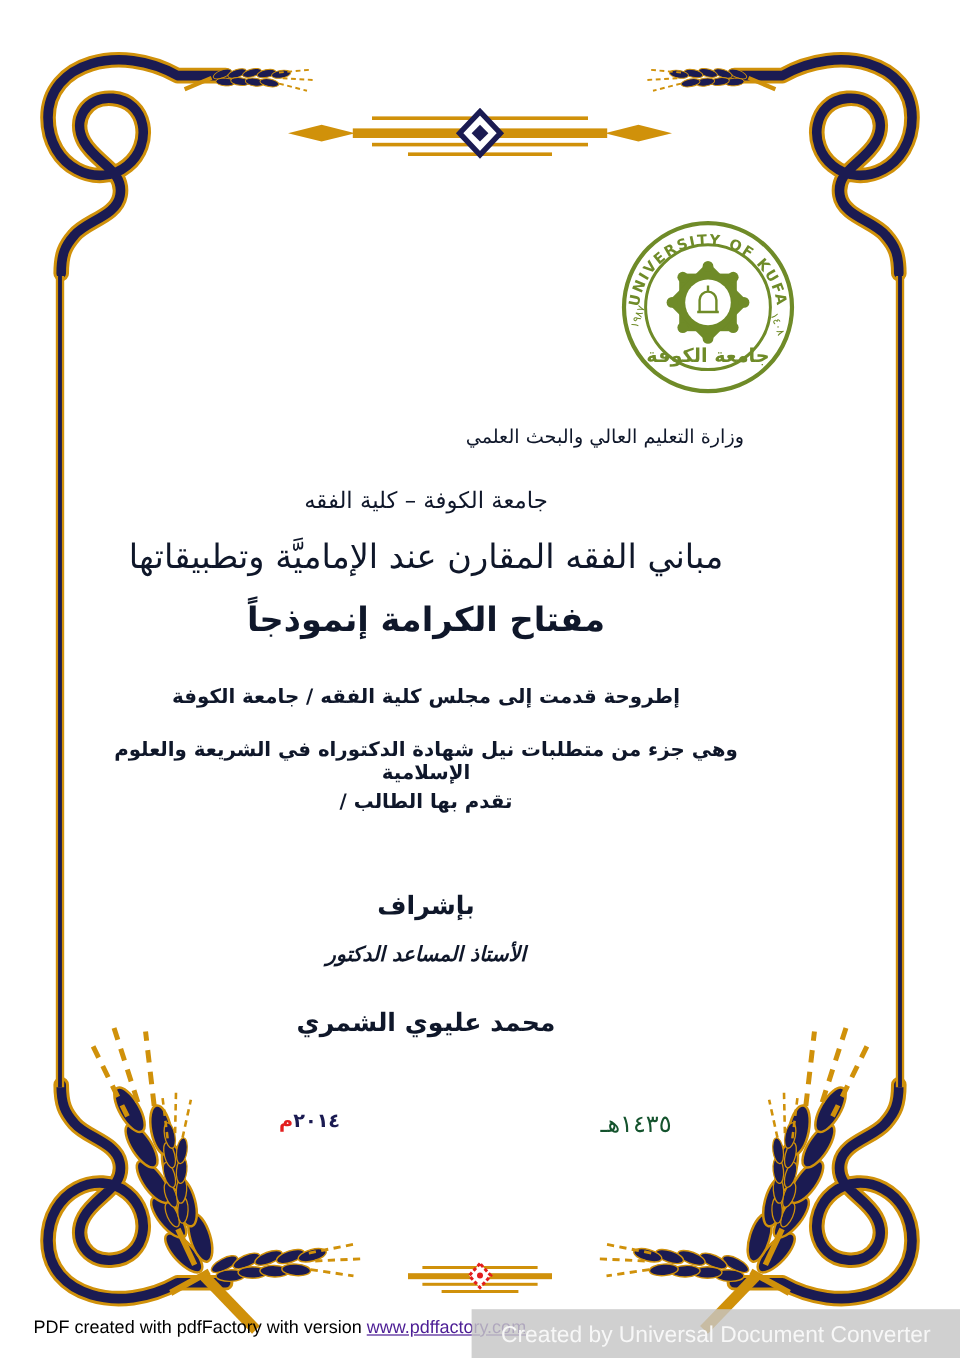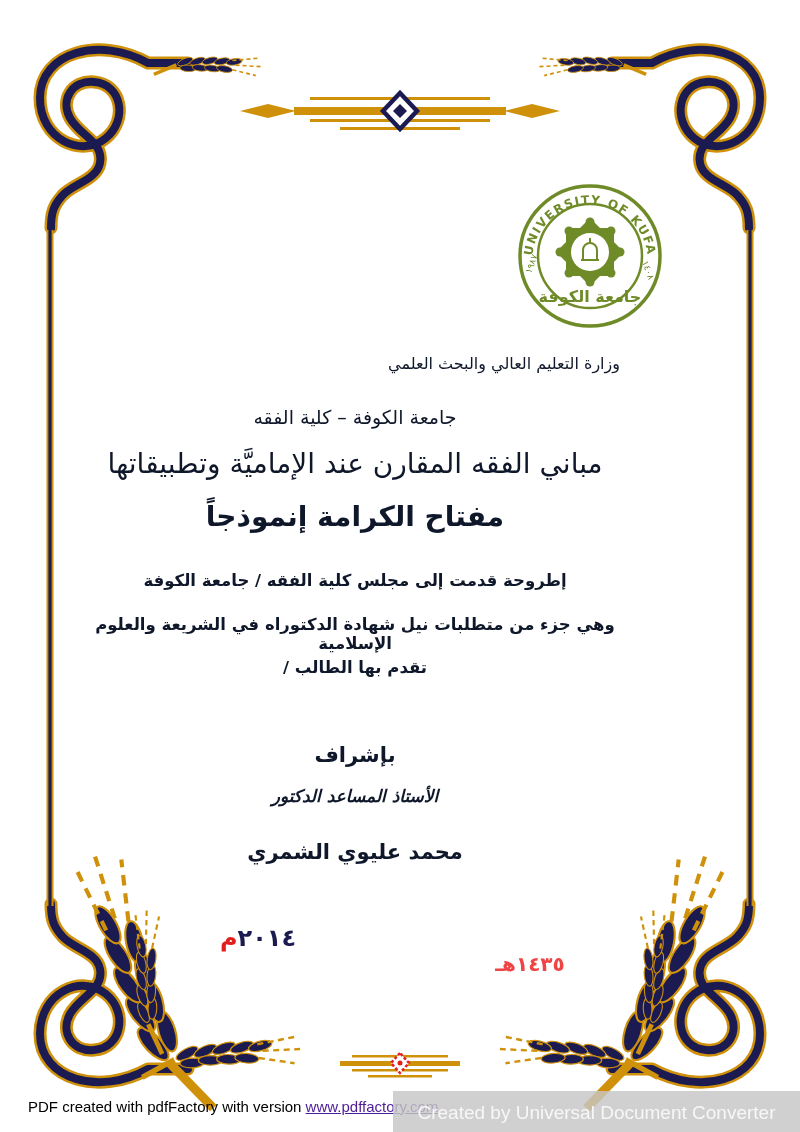--- a/index.html
+++ b/index.html
@@ -22,25 +22,25 @@
   .sub1          { top:571px; font-size:16.5px; font-weight:bold; }
   .sub2          { top:615px; font-size:16.5px; font-weight:bold; }
   .sub3          { top:658px; font-size:16.5px; font-weight:bold; }
   .student       { top:700px; font-size:17px; font-weight:bold; }
   .ishraf        { top:743px; font-size:21px; font-weight:bold; }
   .prof-title    { top:786px; font-size:17px; font-weight:bold;font-style:italic; }
   .supervisor    { top:828px; font-size:21px; font-weight:bold;margin-top:12px; }
 
   .hijri-year {
     position:absolute; left:490px; top:924px; width:80px; direction:rtl;
-    font-size:20px; font-weight:700; color:#ef4444; text-align:center;margin-top:28px;
+    font-size:20px; font-weight:400; color:#14532d; text-align:center;
   }
   .greg-year {
     position:absolute; left:218px; top:924px; width:80px; direction:rtl;
-    font-size:24px; font-weight:600; color:#1b1b52; text-align:center;
+    font-size:16px; font-weight:600; color:#1b1b52; text-align:center;
   }
   .greg-year .suffix { color:#e31e1e; }
 
   .footer {
     position:absolute; left:28px; top:1098px; font-family:"Liberation Sans", sans-serif;
     font-size:15px; color:#000; white-space:nowrap;
   }
   .footer a { color:#4c1d95; text-decoration:underline; }
 
   .watermark {

